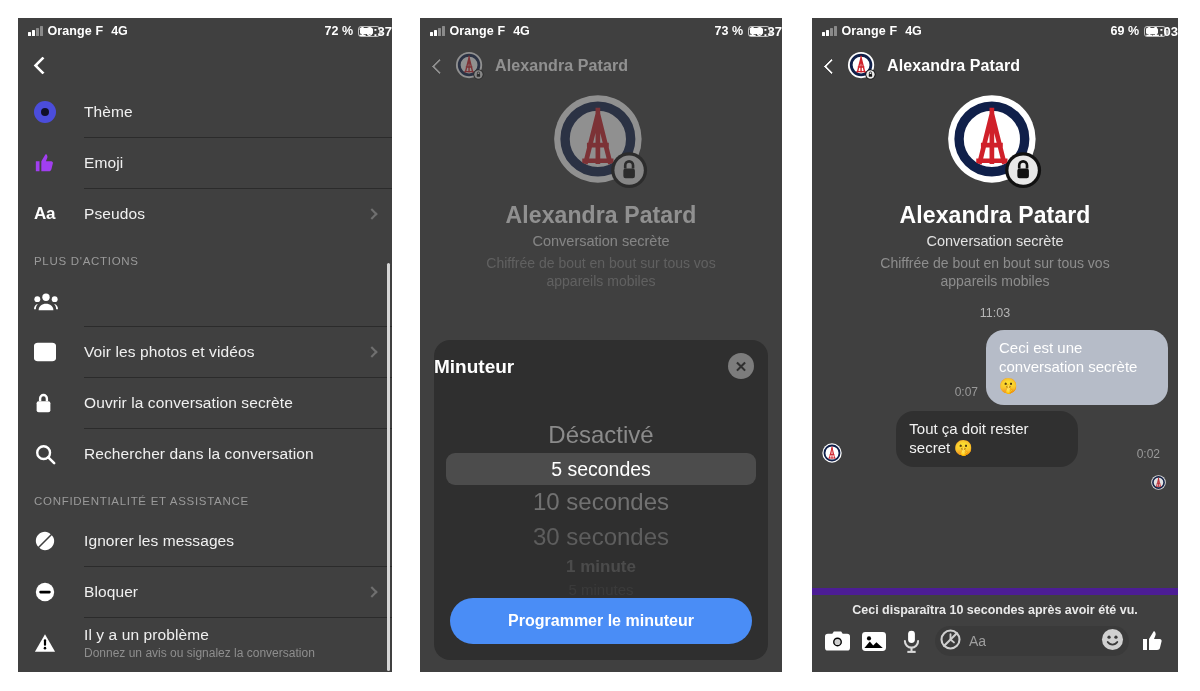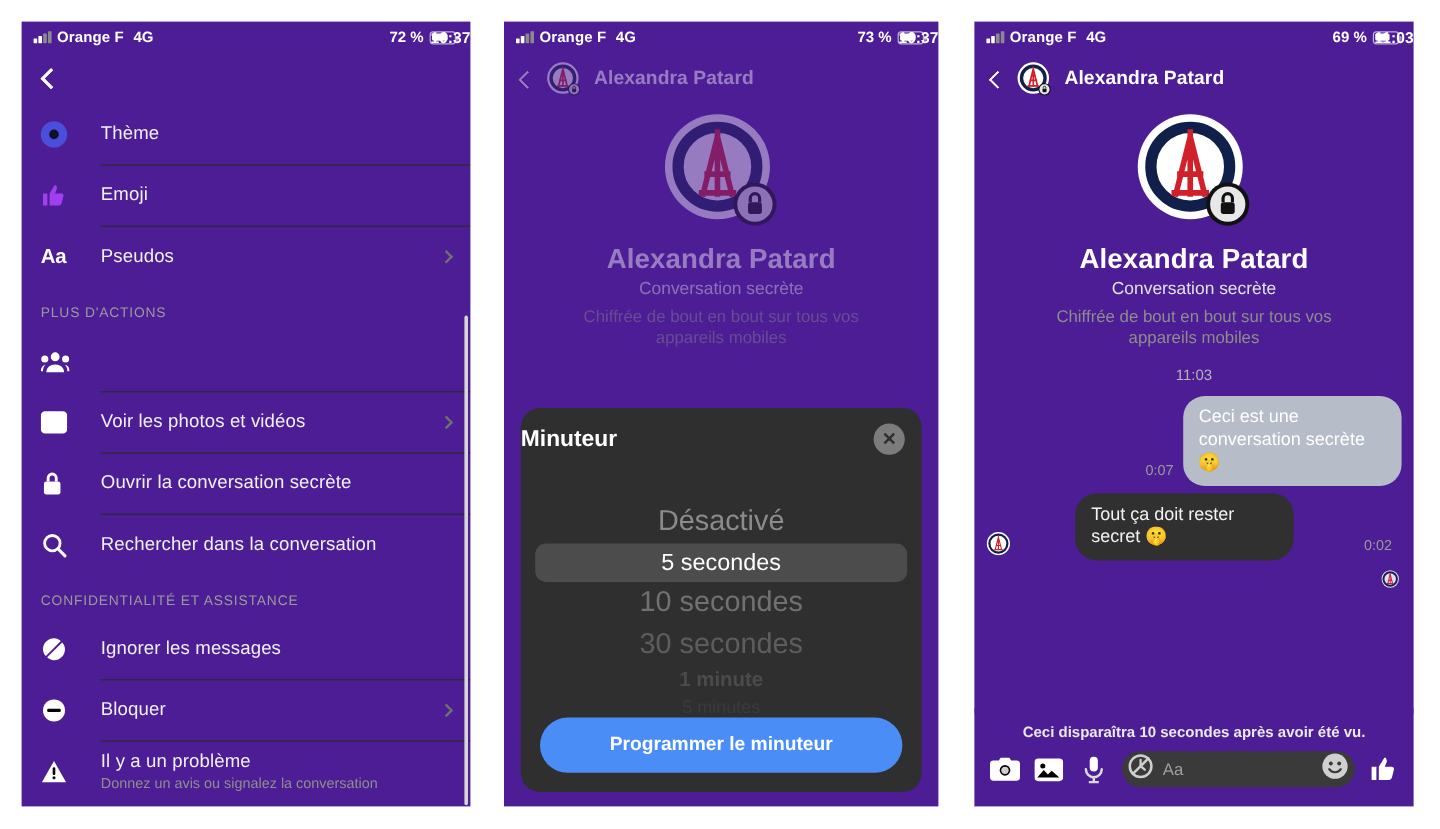--- a/index.html
+++ b/index.html
@@ -6,21 +6,21 @@
   html, body {
     width: 1200px; height: 691px;
     background: #ffffff;
     font-family: "Liberation Sans", sans-serif;
     overflow: hidden;
   }
   .stage { position: relative; width: 1200px; height: 691px; background: #fff; }
 
   .phone {
     position: absolute; top: 18px; height: 654px;
-    background: #4c1d95; overflow: hidden;
+    background: #404040; overflow: hidden;
   }
   #phone1 { left: 18px;  width: 374px; }
   #phone2 { left: 420px; width: 362px; }
   #phone3 { left: 812px; width: 366px; }
 
   
   .statusbar {
     position: relative; height: 26px; color: #fff;
     display: flex; align-items: center; padding: 0 12px 0 10px;
     font-size: 12.5px; font-weight: 700;
@@ -138,21 +138,21 @@
   .bubble.out { background:#b6bcc8; color:#fff; }
   .bubble.in  { background:#303030; color:#f2f2f2; }
   .stamp { color:#9a9a9a; font-size:12px; padding: 0 8px 6px; }
   .mini-ava { width:20px;height:20px; flex:0 0 20px; margin: 0 4px 4px 0; }
   .read-ava { width:15px;height:15px; flex:0 0 15px; margin-left:auto; margin-bottom:2px; opacity:.85;}
   .read-row { display:flex; padding: 2px 2px 0; }
 
   .composer-wrap { position:absolute; left:0; right:0; bottom:0; }
   .disappear {
     text-align:center; color:#e9e9e9; font-size:12.5px; font-weight:700;
-    padding: 8px 0 9px; border-top:5px solid #4c1d95;
+    padding: 8px 0 9px; border-top:7px solid #4c1d95;
   }
   .composer { display:flex; align-items:center; gap:11px; padding: 0 12px 16px; }
   .cbtn { width:26px;height:26px; display:flex;align-items:center;justify-content:center; flex:0 0 auto;}
   .inputbox {
     flex:1 1 auto; height:30px; background:#3a3a3a; border-radius:16px;
     display:flex; align-items:center; padding: 0 5px 0 4px; gap:7px; min-width:0;
   }
   .ph { color:#9e9e9e; font-size:14px; }
   .smiley { margin-left:auto; }
 </style>

